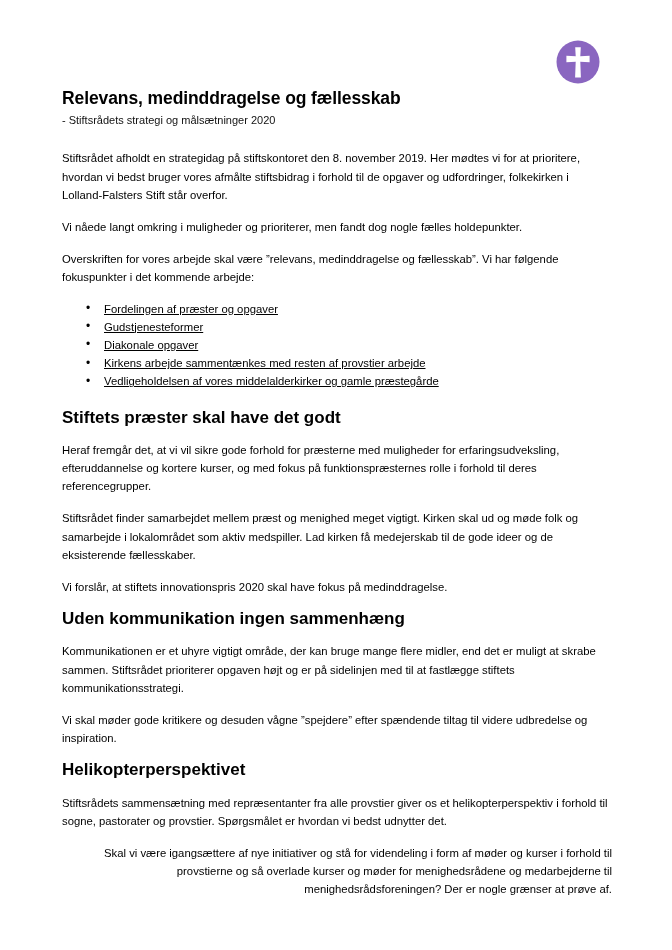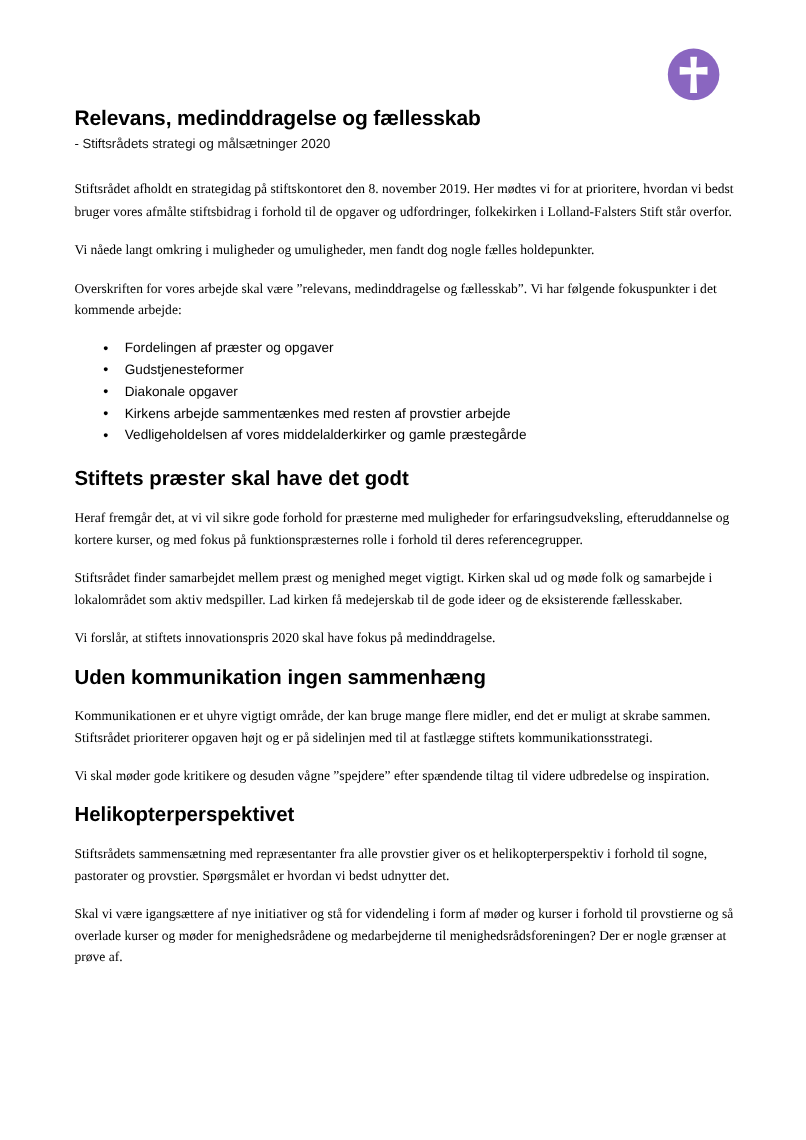--- a/index.html
+++ b/index.html
@@ -58,23 +58,22 @@
   
   .body-area {
     margin-top: 22px;
   }
   p.para {
     font-size: 11.3px;
     line-height: 18.2px;
     margin: 0 0 14px 0;
     color: #000;
     text-align: left;
-    font-family: Liberation Serif, serif;
   }
-  p.para:last-child { margin-bottom: 0; }
+  p.para:last-child { margin-bottom: 0; text-align: right; }
 
   h2.subhead {
     font-size: 17px;
     font-weight: bold;
     line-height: 18.2px;
     margin: 0 0 14px 0;
     color: #000;
   }
 
   
@@ -86,20 +85,21 @@
     margin: 4px 0 18px 0;
     padding: 0;
   }
   ul.bullets li {
     position: relative;
     font-size: 11.3px;
     line-height: 17.2px;
     padding-left: 42px;
     margin: 0 0 1px 0;
     color: #000;
+    text-decoration: underline;
   }
   ul.bullets li::before {
     content: "\2022";
     position: absolute;
     left: 24px;
     top: -0.5px;
     font-size: 12px;
     line-height: 17.2px;
     color: #000;
   }
@@ -130,21 +130,21 @@
 
   <div class="title-block">
     <h1 class="doc-title">Relevans, medinddragelse og fællesskab</h1>
     <p class="doc-subtitle">- Stiftsrådets strategi og målsætninger 2020</p>
   </div>
 
   <div class="body-area">
 
     <p class="para">Stiftsrådet afholdt en strategidag på stiftskontoret den 8. november 2019. Her mødtes vi for at prioritere, hvordan vi bedst bruger vores afmålte stiftsbidrag i forhold til de opgaver og udfordringer, folkekirken i Lolland-Falsters Stift står overfor.</p>
 
-    <p class="para">Vi nåede langt omkring i muligheder og umuligheder, men fandt dog nogle fælles holdepunkter.</p>
+    <p class="para">Vi nåede langt omkring i muligheder og prioriterer, men fandt dog nogle fælles holdepunkter.</p>
 
     <p class="para">Overskriften for vores arbejde skal være ”relevans, medinddragelse og fællesskab”. Vi har følgende fokuspunkter i det kommende arbejde:</p>
 
     <ul class="bullets">
       <li>Fordelingen af præster og opgaver</li>
       <li>Gudstjenesteformer</li>
       <li>Diakonale opgaver</li>
       <li>Kirkens arbejde sammentænkes med resten af provstier arbejde</li>
       <li>Vedligeholdelsen af vores middelalderkirker og gamle præstegårde</li>
     </ul>

